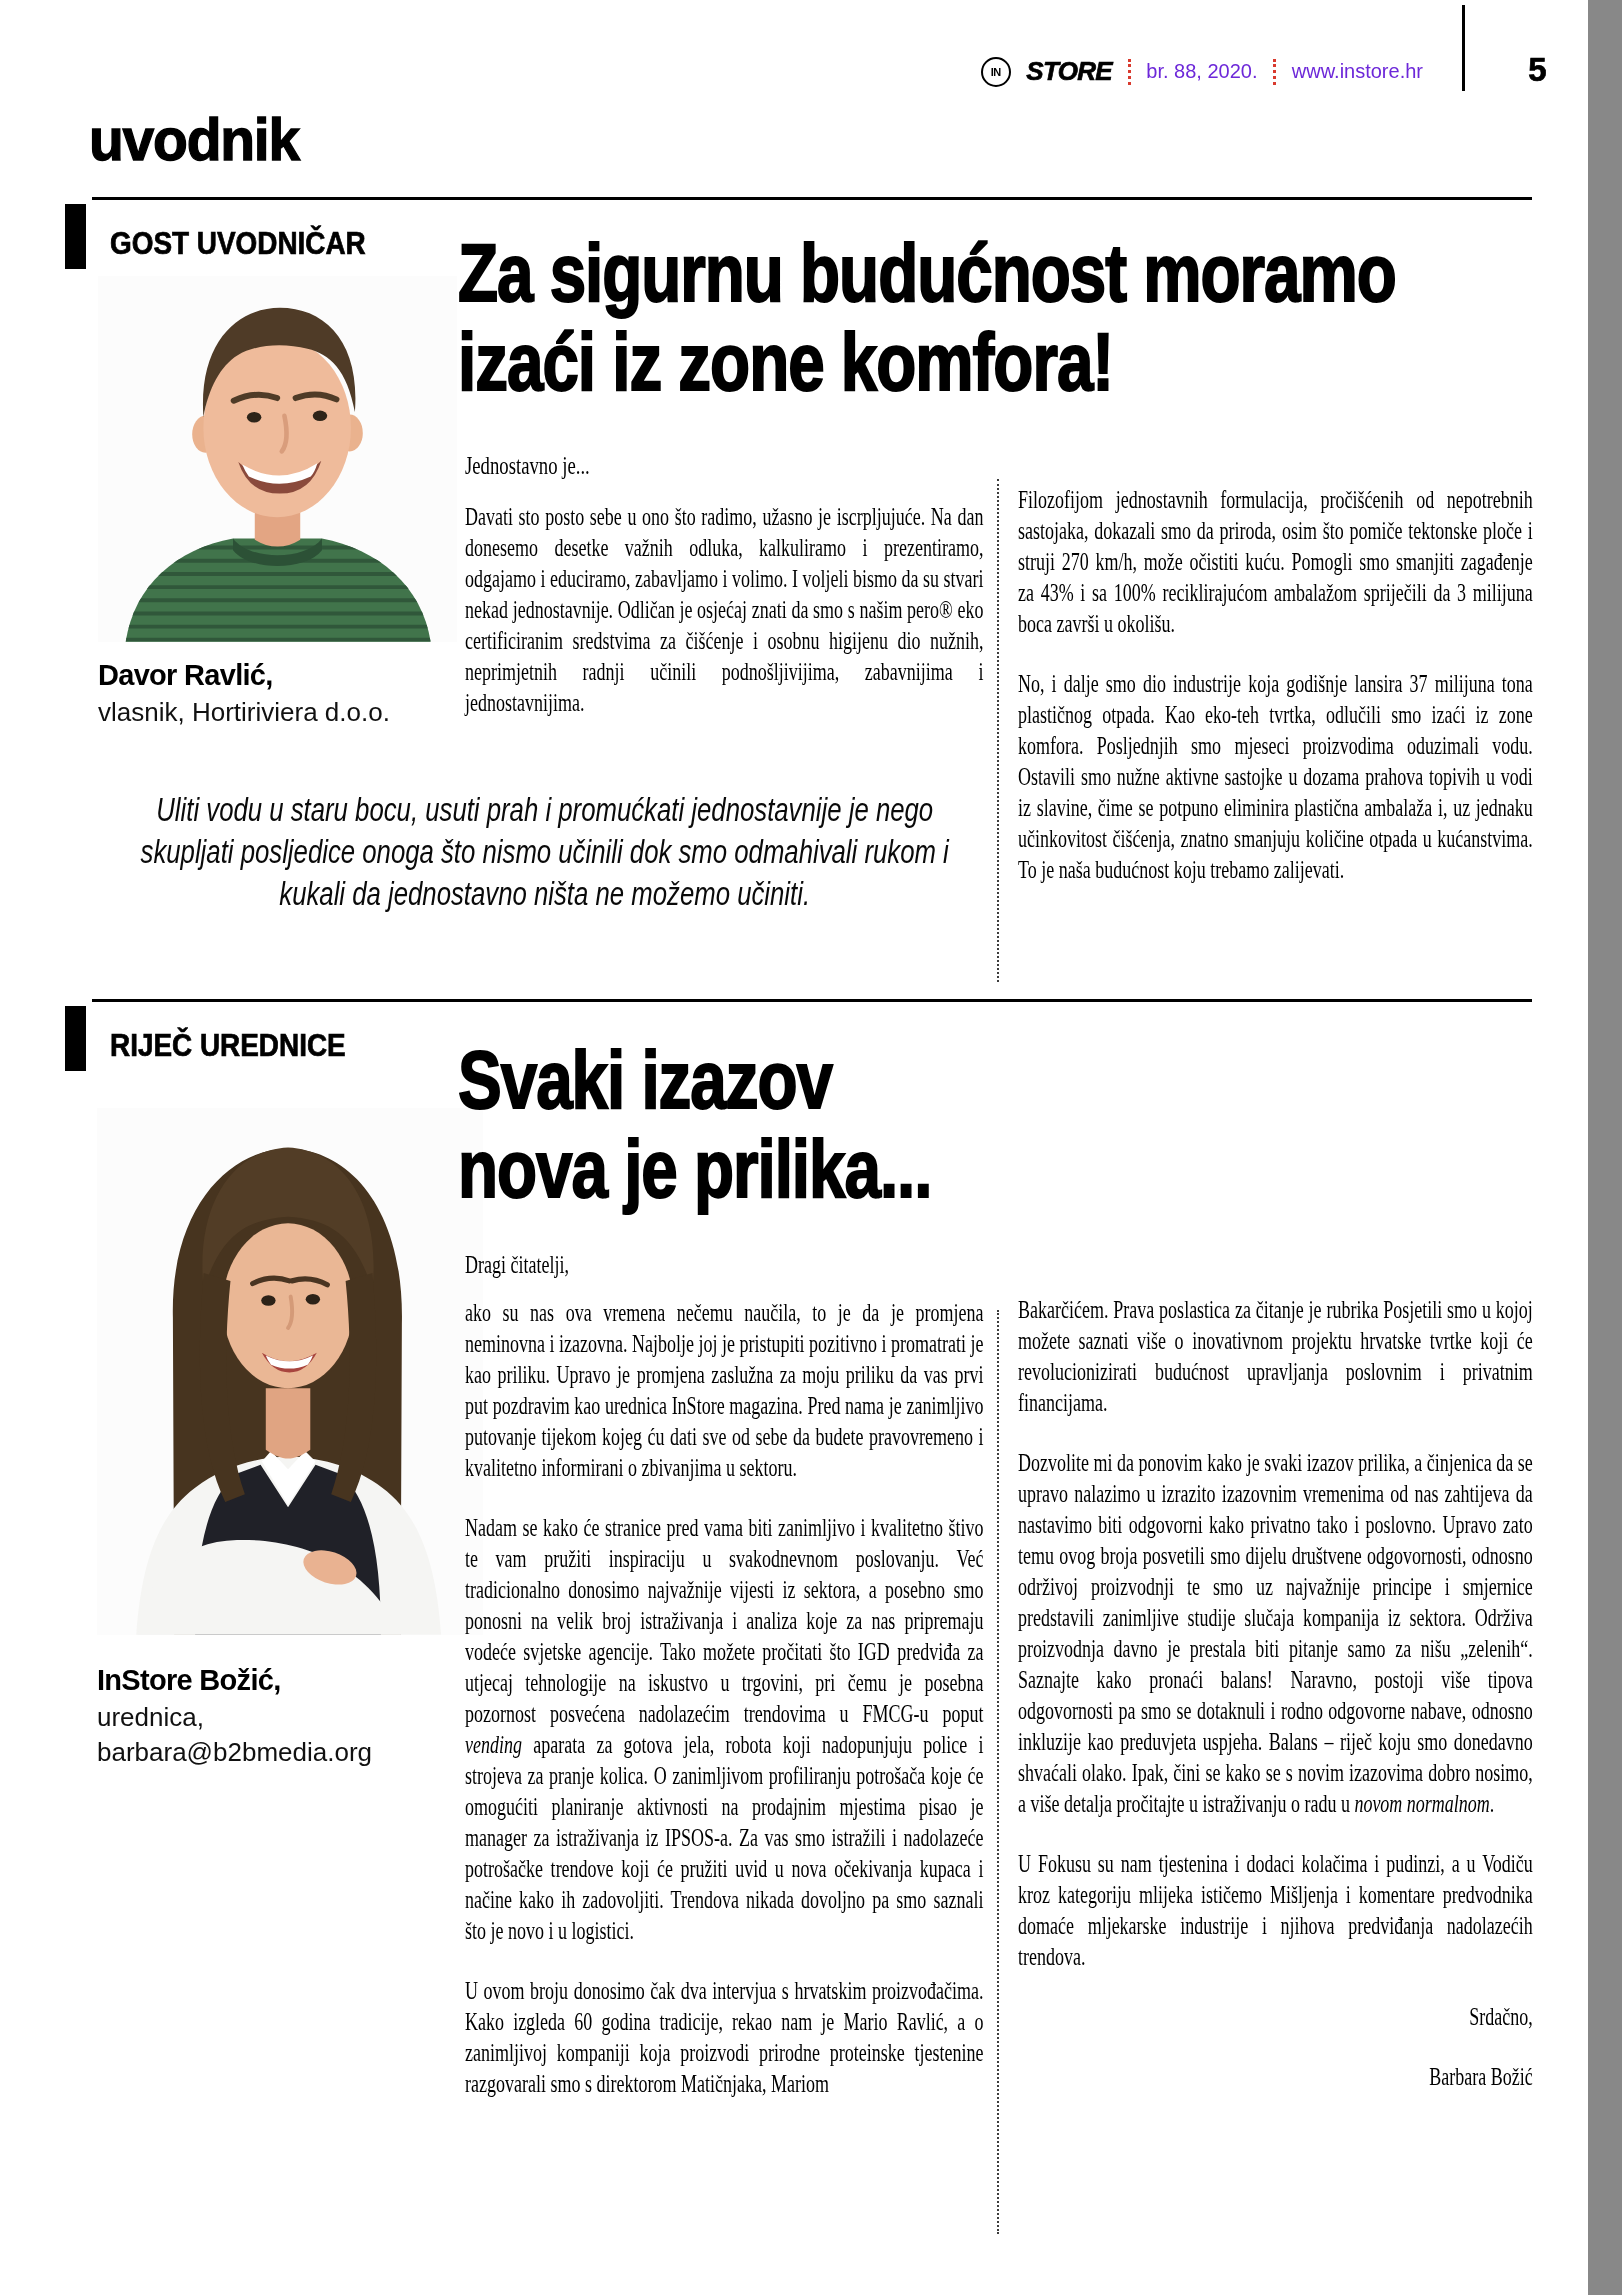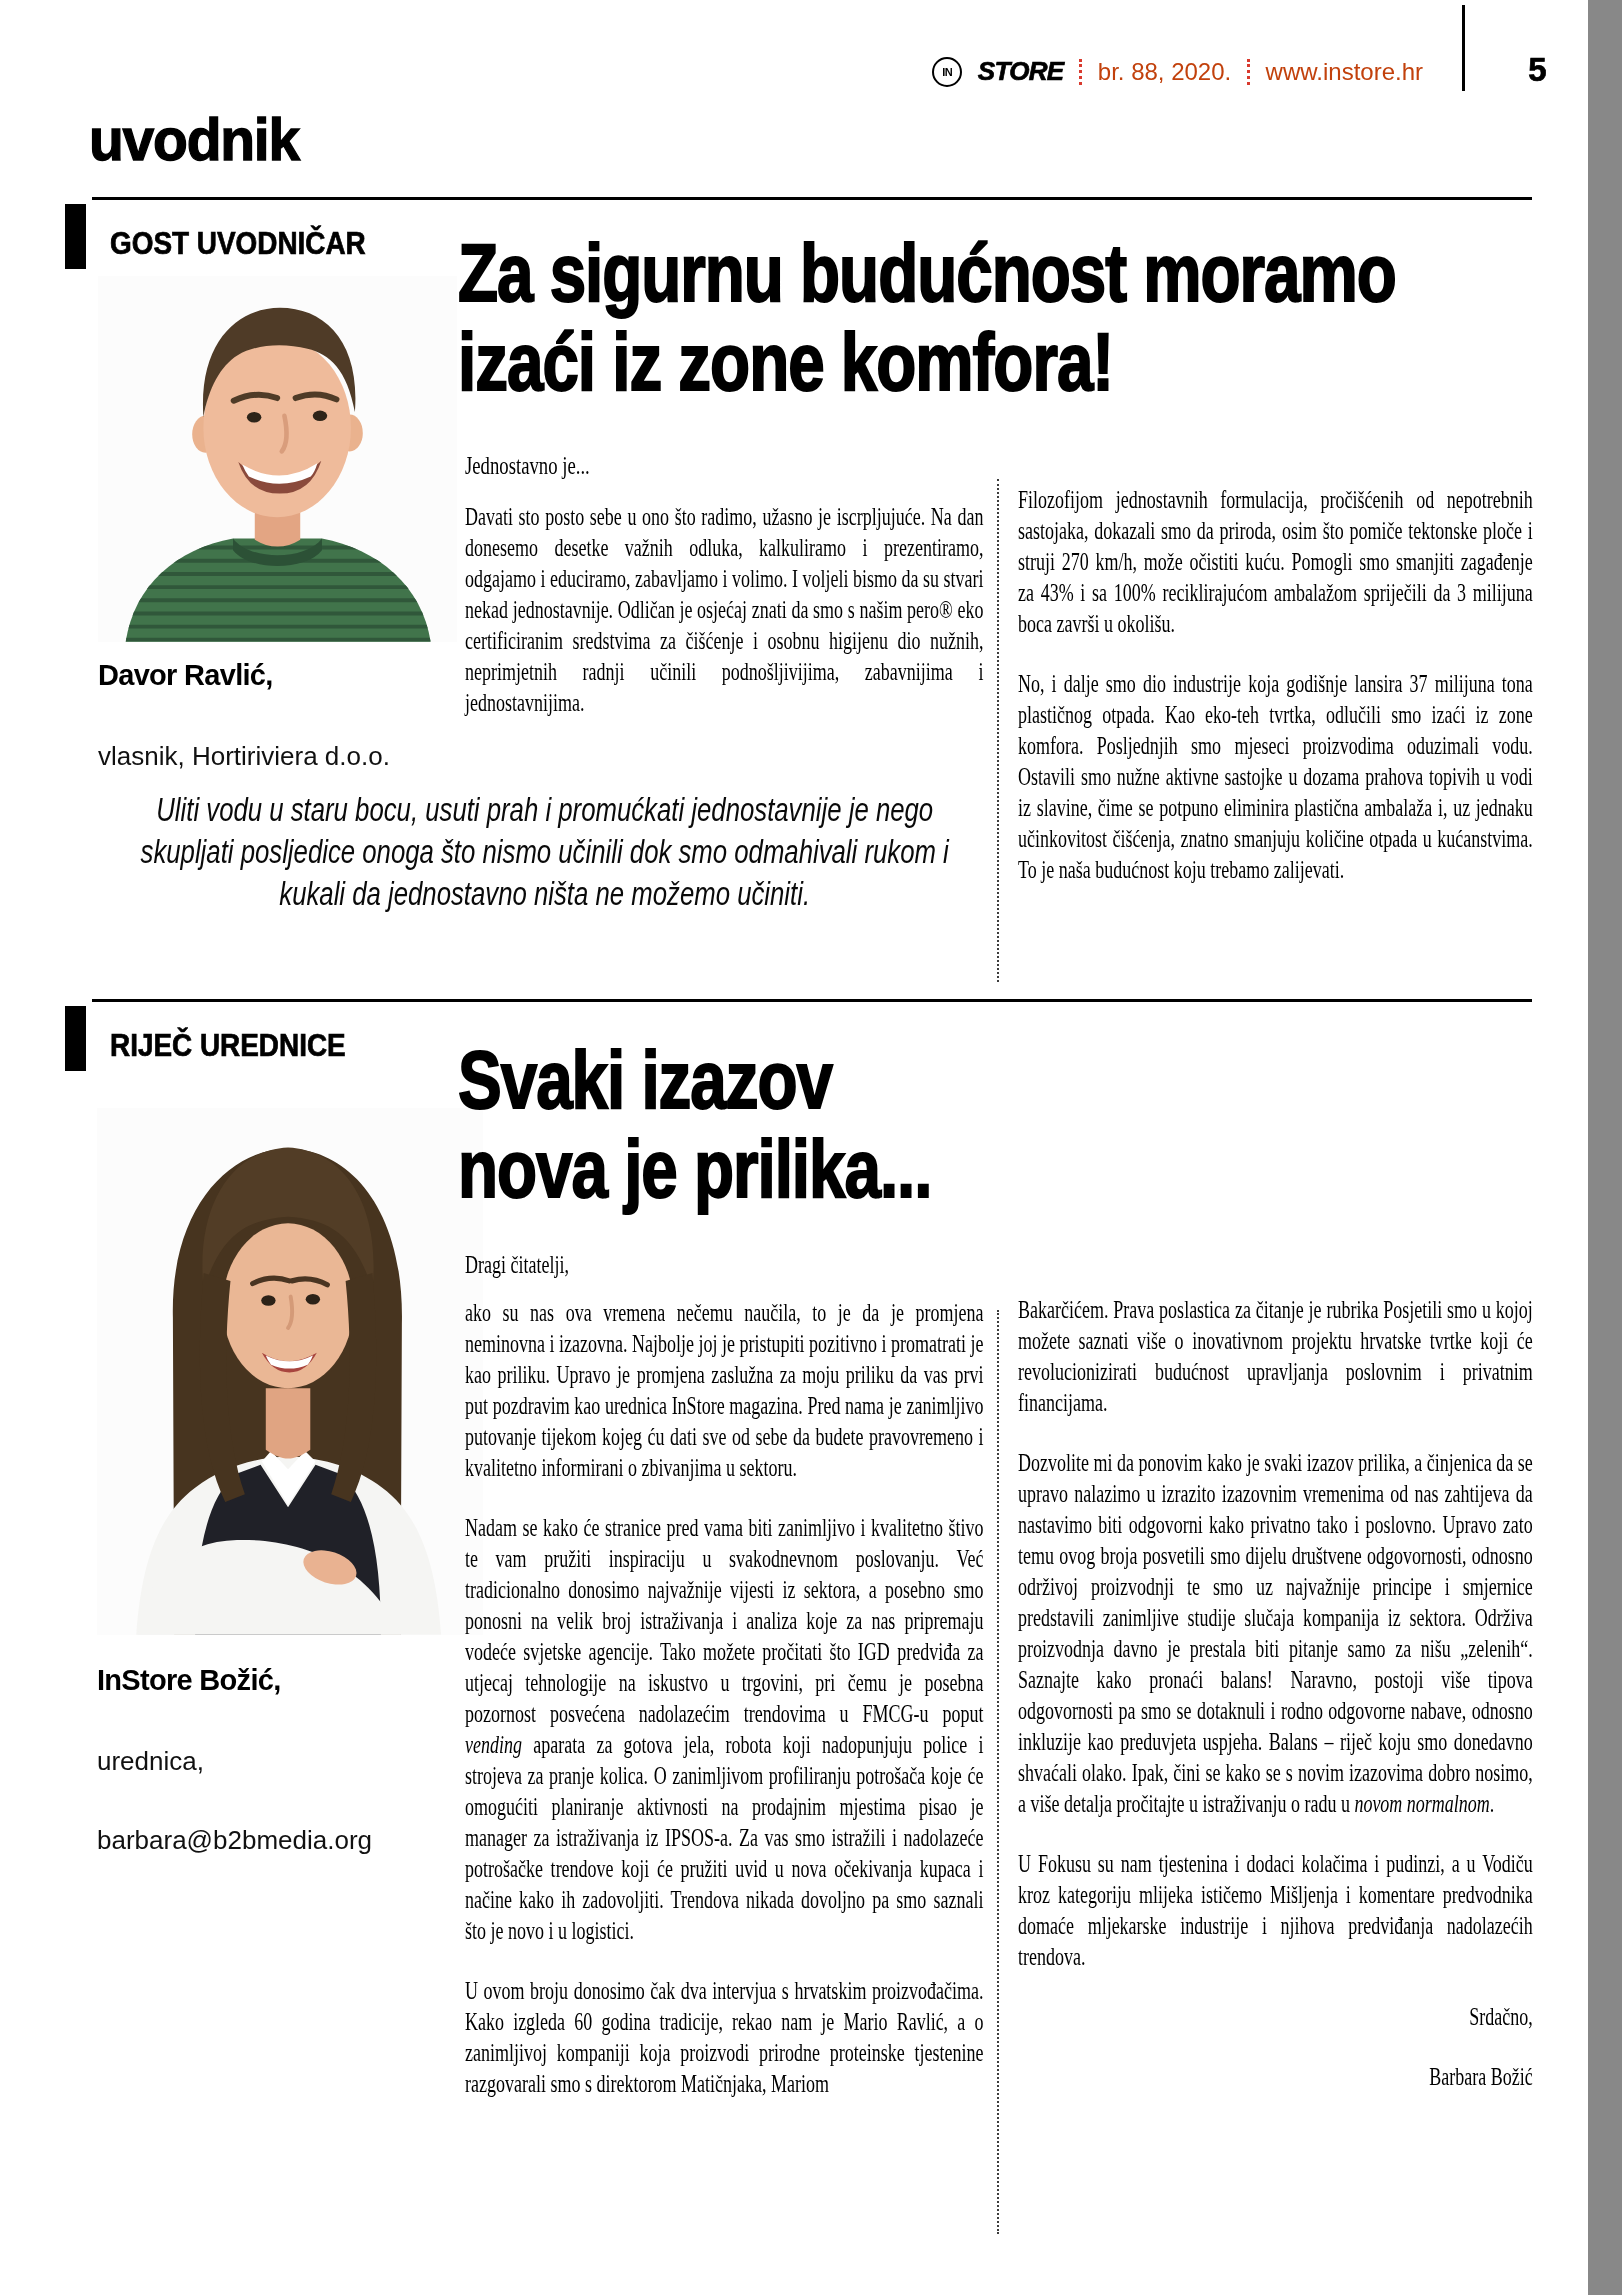--- a/index.html
+++ b/index.html
@@ -5,21 +5,21 @@
   html,body{margin:0;padding:0;background:#888;}
   .page{position:relative;width:1588px;height:2295px;background:#ffffff;overflow:hidden;
         font-family:"Liberation Sans","DejaVu Sans",sans-serif;color:#000;}
 
   
   .masthead{position:absolute;top:56px;right:165px;display:flex;align-items:center;gap:15.7px;}
   .logo-mark{width:26px;height:26px;border:2.6px solid #000;border-radius:50%;
              display:flex;align-items:center;justify-content:center;
              font-weight:bold;font-size:11px;letter-spacing:-0.7px;}
   .logo-word{font-weight:bold;font-size:26px;letter-spacing:-0.7px;font-style:italic;-webkit-text-stroke:0.7px #000;}
-  .mast-txt{font-size:24px;color:#c2410c;}
+  .mast-txt{font-size:20px;color:#6d28d9;}
   .dotsep{width:0;height:26px;border-left:3.3px dotted #d93a2e;}
   .page-rule-vert{position:absolute;left:1462px;top:5.2px;width:2.6px;height:86px;background:#000;}
   .page-number{position:absolute;left:1505px;top:51px;width:65px;text-align:center;
                font-weight:bold;font-size:33px;-webkit-text-stroke:0.7px #000;}
 
   
   .page-title{position:absolute;left:89px;top:105px;font-weight:bold;font-size:60px;
               letter-spacing:-1.3px;-webkit-text-stroke:1.3px #000;transform:scaleX(.95);transform-origin:0 0;}
   .hrule{position:absolute;left:92px;width:1440px;height:3.3px;background:#000;}
   .rule1{top:197px;} .rule2{top:999px;}
@@ -37,21 +37,21 @@
   .headline span{display:block;}
 
   
   .photo{position:absolute;}
   .photo svg{display:block;}
   .photo1{left:98px;top:276px;width:359px;height:366px;}
   .photo2{left:97px;top:1108px;width:386px;height:527px;}
   .caption{position:absolute;line-height:1.35;}
   .caption1{left:98px;top:656px;} .caption2{left:97px;top:1661px;}
   .cap-name{font-weight:bold;font-size:29px;letter-spacing:-0.7px;}
-  .cap-role{font-size:26px;color:#111;margin-top:44px;}
+  .cap-role{font-size:26px;color:#111;}
 
   
   .serif-col{position:absolute;width:720px;font-family:"Liberation Serif","DejaVu Serif",serif;
              font-size:25px;line-height:31px;text-align:justify;
              transform:scaleX(.72);transform-origin:0 0;}
   .serif-col p{margin:0 0 29px 0;}
   .serif-col p:last-child{margin-bottom:0;}
   .guest-col1{left:465px;top:450px;}
   .guest-col2{left:1018px;top:484px;width:715px;}
   .editor-col1{left:465px;top:1249px;}

